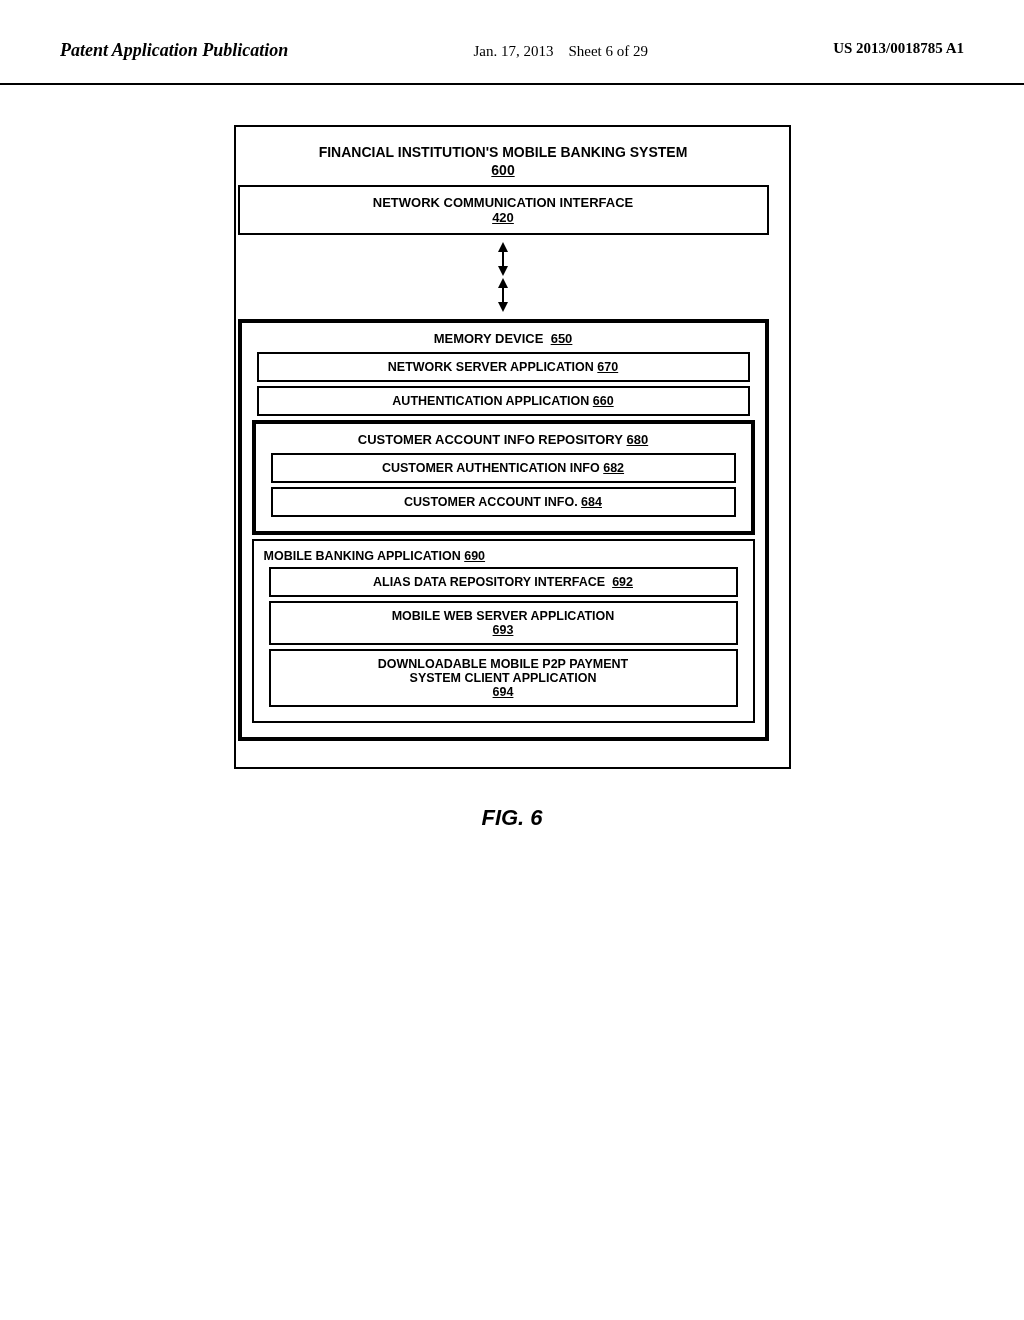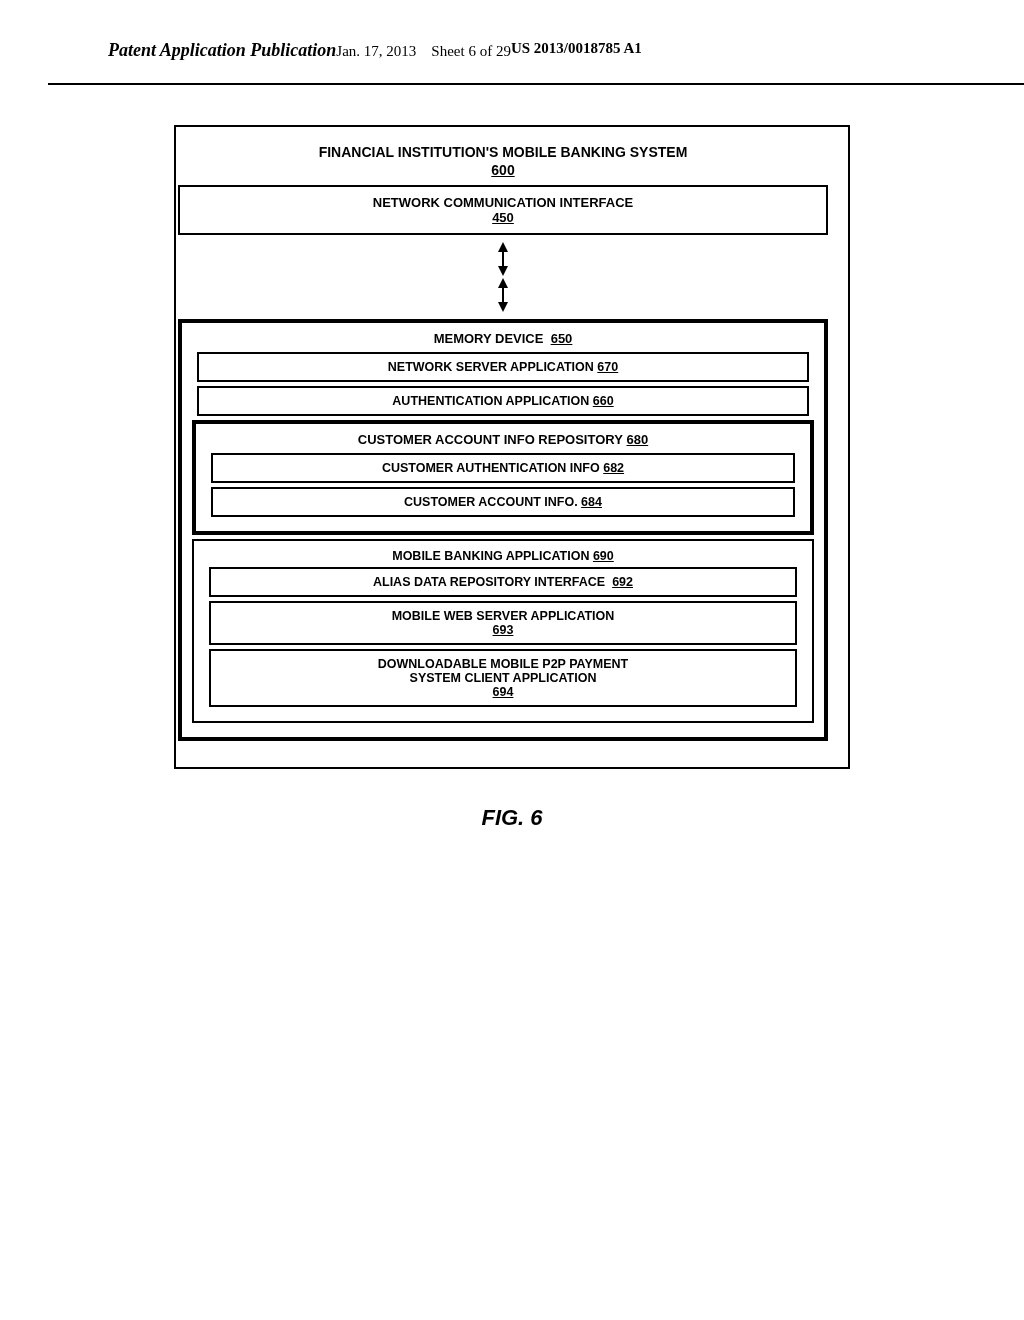--- a/index.html
+++ b/index.html
@@ -7,24 +7,24 @@
       background: #fff;
       font-family: 'Times New Roman', Times, serif;
       width: 1024px;
       min-height: 1320px;
       position: relative;
     }
 
     
     .page-header {
       display: flex;
+      justify-content: space-between;
       align-items: flex-start;
       padding: 40px 60px 20px 60px;
       border-bottom: 2px solid #000;
-      margin-left: 48px;
     }
     .header-left {
       font-size: 18px;
       font-weight: bold;
       font-style: italic;
     }
     .header-center {
       font-size: 15px;
       text-align: center;
       line-height: 1.5;
@@ -38,21 +38,21 @@
     .main-content {
       display: flex;
       flex-direction: column;
       align-items: center;
       padding: 40px 60px;
     }
 
     
     .system-box {
       border: 2px solid #000;
-      width: 676px;
+      width: 557px;
       padding: 16px 20px 20px 2px;
       position: relative;
     }
 
     .system-title {
       text-align: center;
       font-size: 14px;
       font-weight: bold;
       font-family: Arial, sans-serif;
       line-height: 1.3;
@@ -116,21 +116,20 @@
       text-decoration: underline;
     }
 
     
     .mobile-outer {
       border: 2px solid #000;
       padding: 8px 10px 10px 10px;
       margin: 4px 0;
     }
     .mobile-title {
-      text-align: center;
       font-size: 12.5px;
       font-family: Arial, sans-serif;
       font-weight: bold;
       margin-bottom: 4px;
     }
     .mobile-title .ref-num {
       text-decoration: underline;
     }
 
     
@@ -166,21 +165,21 @@
 
   <div class="system-box">
 
     <div class="system-title">
       <span>FINANCIAL INSTITUTION'S MOBILE BANKING SYSTEM</span><br>
       <span class="ref-num">600</span>
     </div>
 
     <div class="comp-box">
       <span>NETWORK COMMUNICATION INTERFACE</span><br>
-      <span class="ref-num">450</span>
+      <span class="ref-num">420</span>
     </div>
 
     <div class="arrow-down">
       <svg class="arrow-svg" width="30" height="34" viewBox="0 0 30 34">
 
         <line x1="15" y1="5" x2="15" y2="29" stroke="#000" stroke-width="2"></line>
 
         <polygon points="15,0 10,10 20,10" fill="#000"></polygon>
 
         <polygon points="15,34 10,24 20,24" fill="#000"></polygon>

